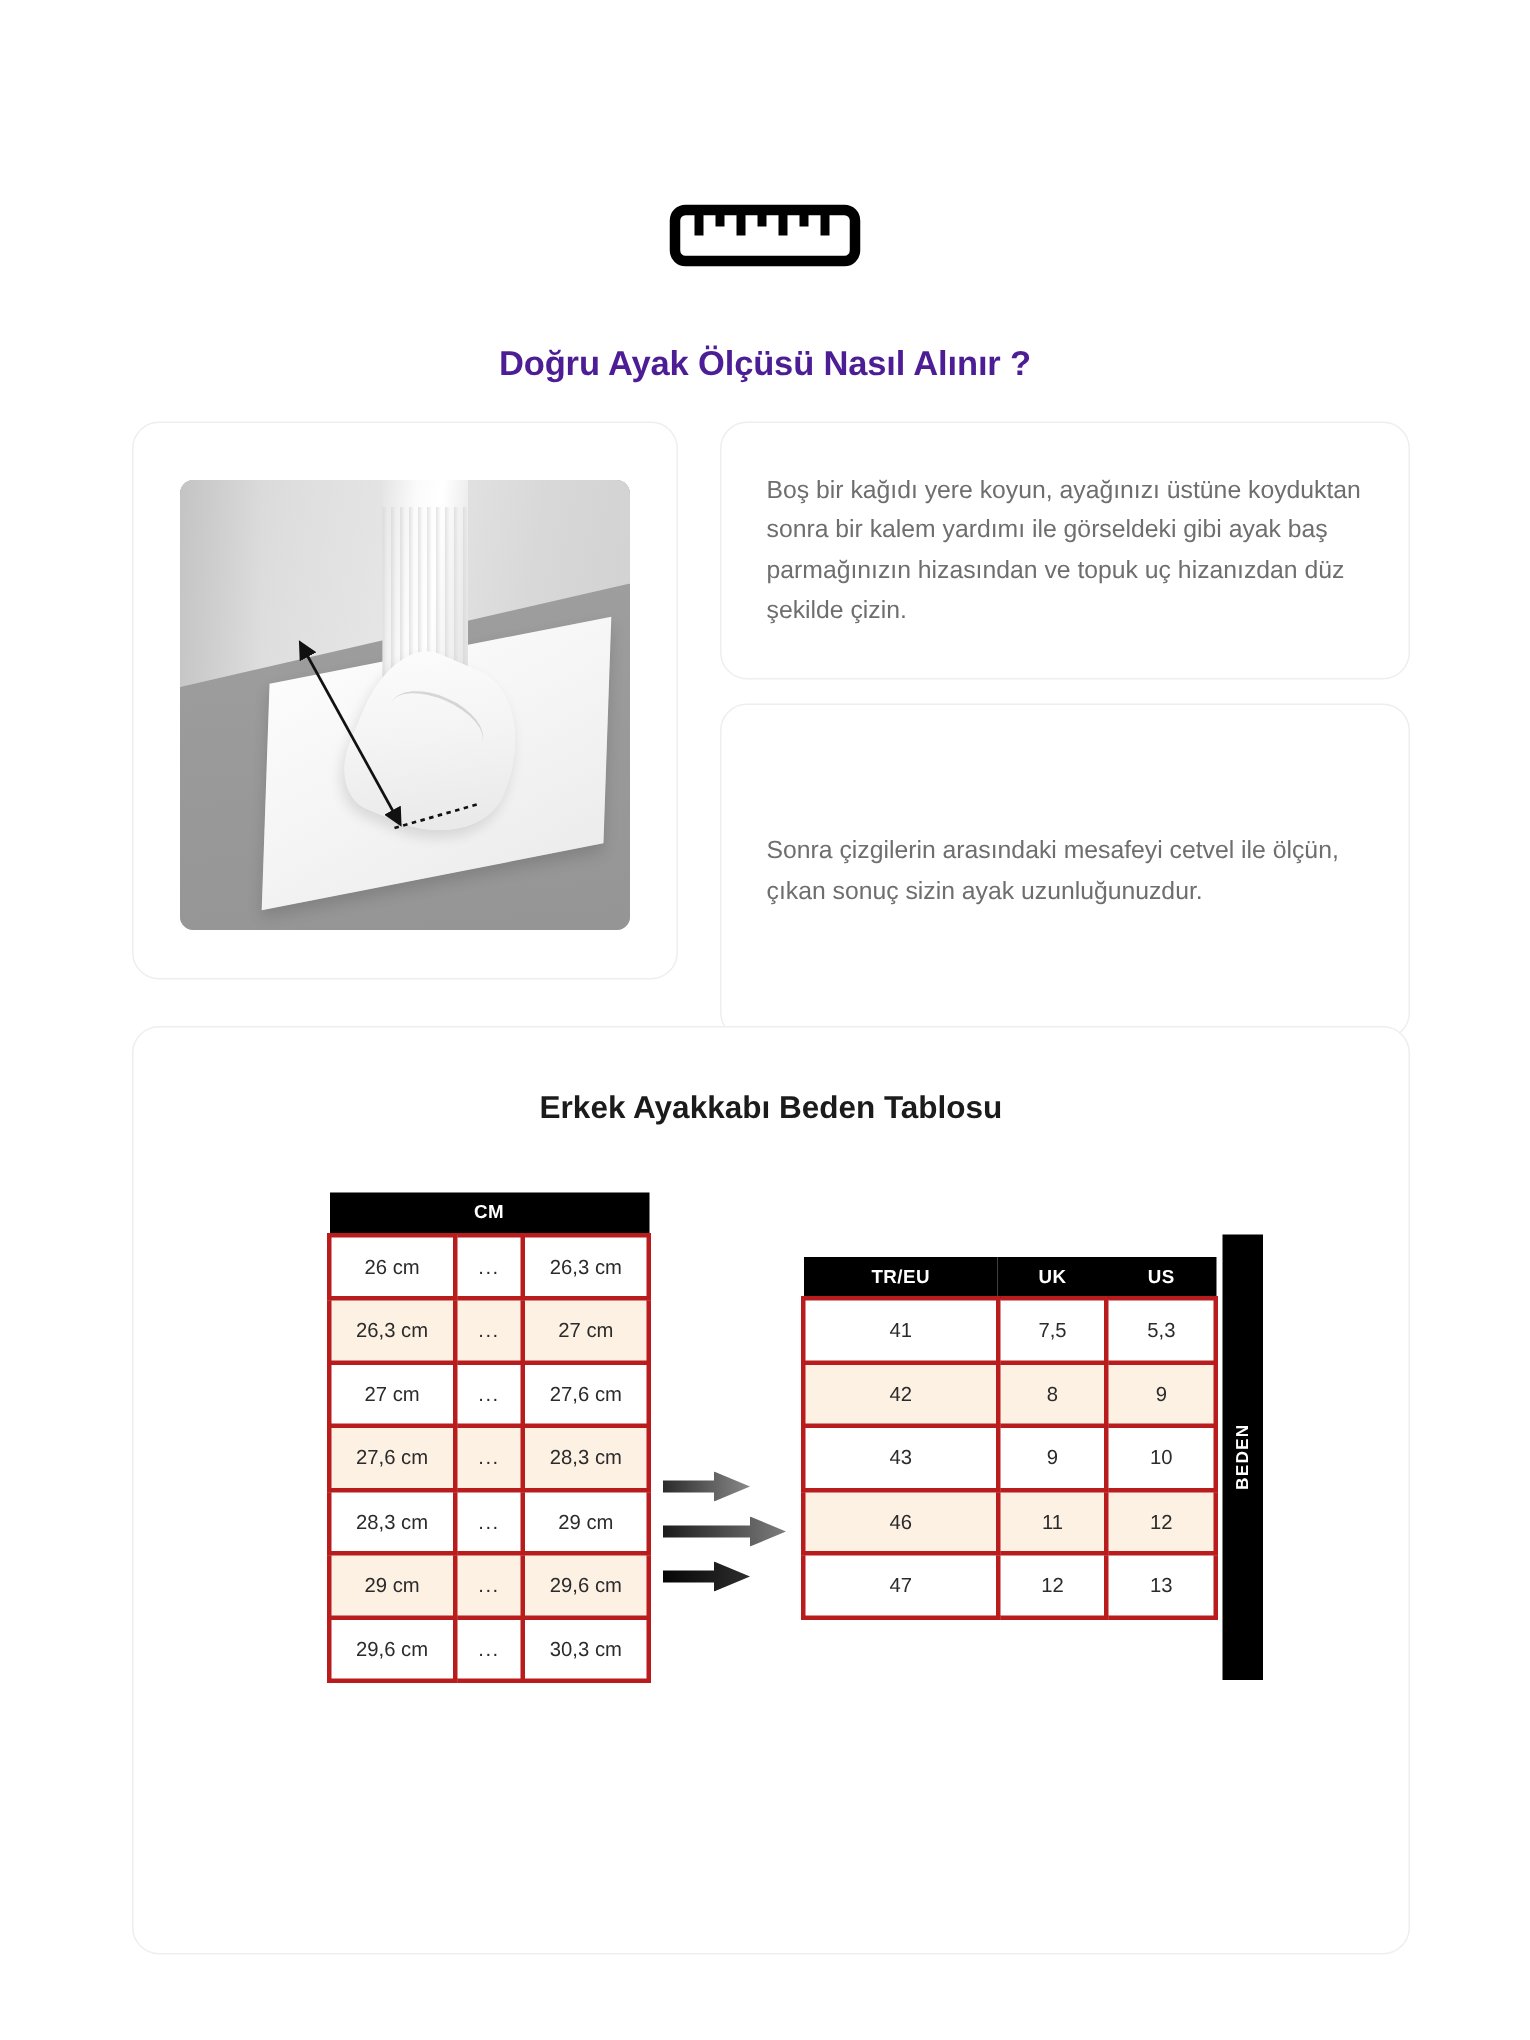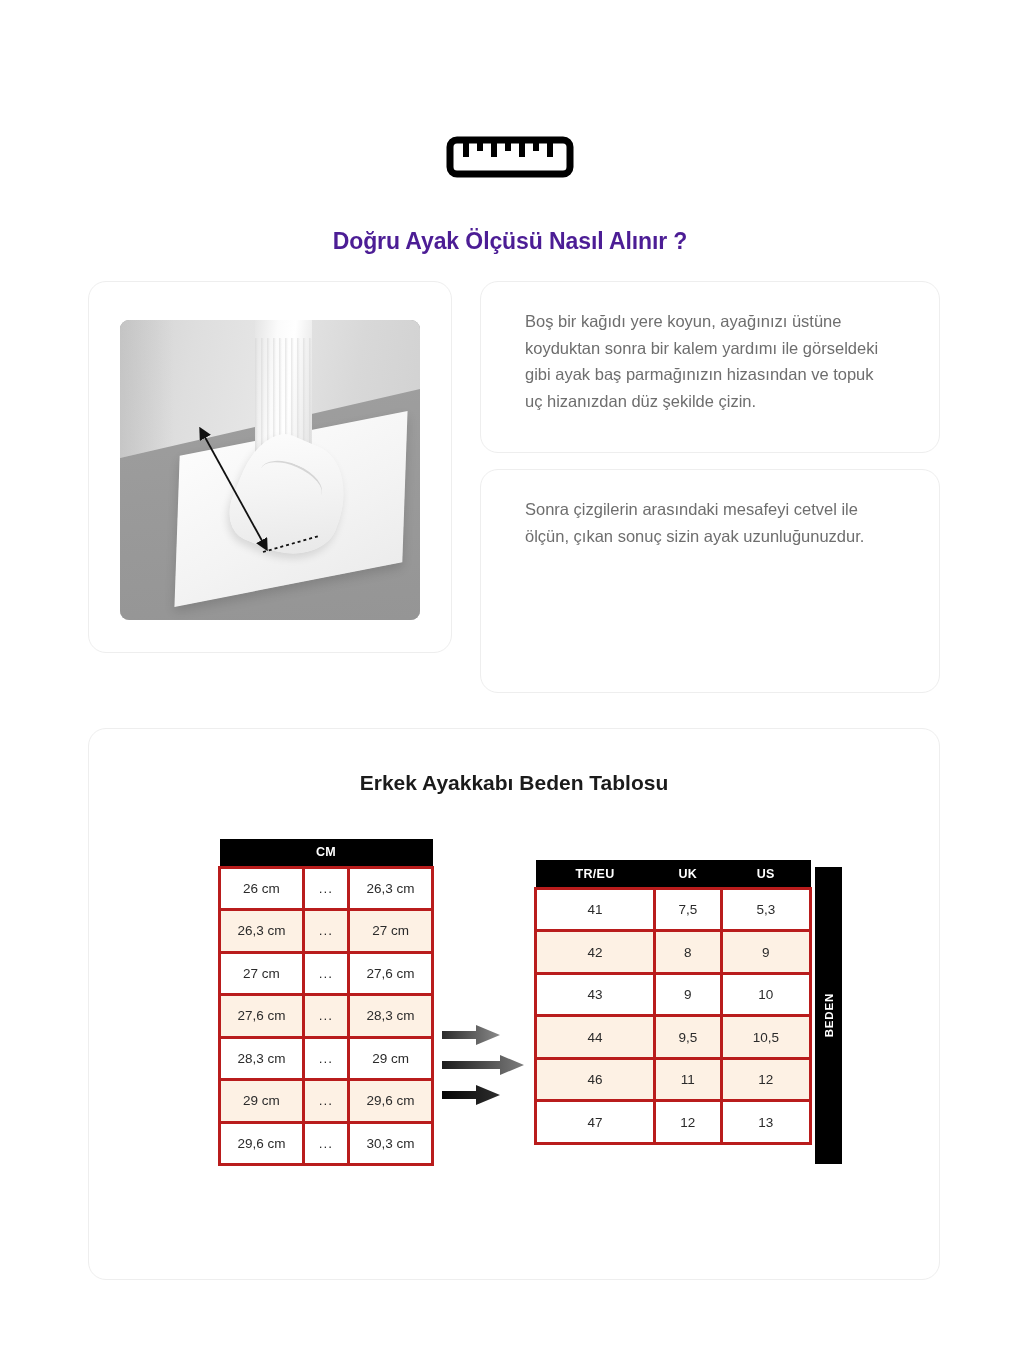--- a/index.html
+++ b/index.html
@@ -116,40 +116,40 @@
     left: 480px; top: 281px;
     width: 460px;
     display: flex;
     flex-direction: column;
     gap: 16px;
   }
   .info-card {
     border: 1px solid #eeeeee;
     border-radius: 18px;
     background: #ffffff;
-    padding: 26px 44px;
-    display: flex;
+    padding: 26px 30px;
+    display: flex;
+    align-items: center;
   }
   .info-card.first { height: 172px; }
   .info-card.second { height: 224px; }
   .info-text {
     font-size: 16.5px;
     line-height: 1.62;
     color: #6e6e6e;
   }
 
   
   .table-card {
     position: absolute;
     left: 88px; top: 684px;
-    width: 852px; height: 552px;
+    width: 852px; height: 619px;
     border: 1px solid #eeeeee;
     border-radius: 18px;
     background: #ffffff;
-    margin-top: 44px;
   }
   .table-title {
     margin-top: 42px;
     text-align: center;
     font-size: 21px;
     font-weight: bold;
     color: #1b1b1b;
   }
   .tables-row {
     position: absolute;
@@ -370,25 +370,20 @@
             <td>42</td>
             <td>8</td>
             <td>9</td>
           </tr>
           <tr>
             <td>43</td>
             <td>9</td>
             <td>10</td>
           </tr>
           <tr class="alt">
-            <td>44</td>
-            <td>9,5</td>
-            <td>10,5</td>
-          </tr>
-          <tr class="alt">
             <td>46</td>
             <td>11</td>
             <td>12</td>
           </tr>
           <tr>
             <td>47</td>
             <td>12</td>
             <td>13</td>
           </tr>
         </tbody>

